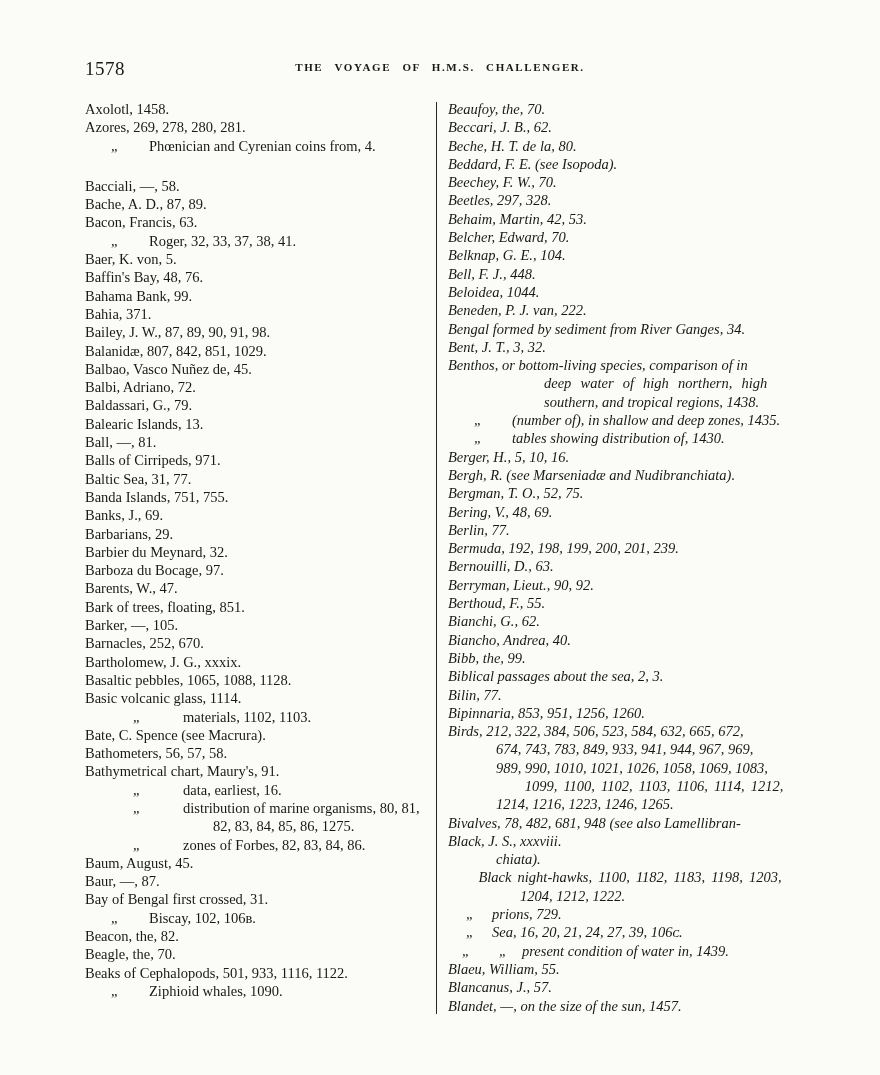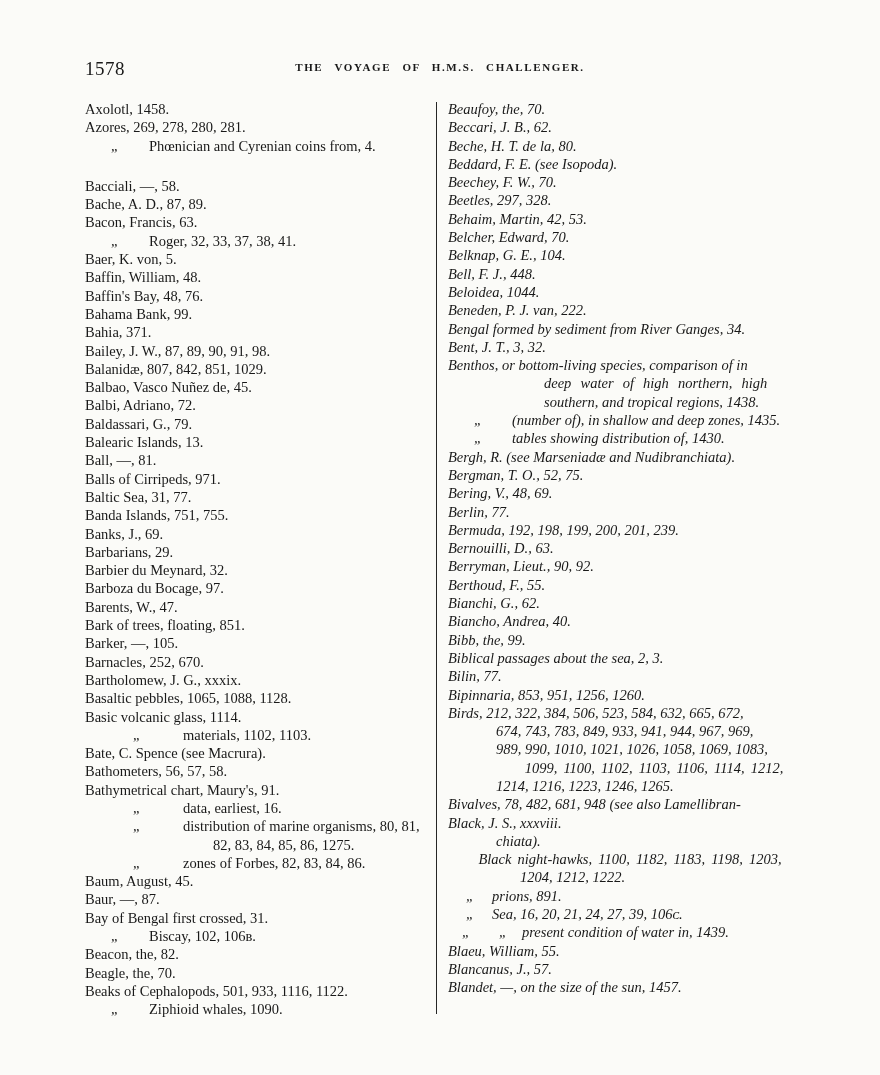--- a/index.html
+++ b/index.html
@@ -117,23 +117,20 @@
           <span class="t">Bacon, Francis, 63.</span>
         </div>
         <div class="ln s">
           <span class="q">„</span>
           <span class="t">Roger, 32, 33, 37, 38, 41.</span>
         </div>
         <div class="ln e">
           <span class="t">Baer, K. von, 5.</span>
         </div>
         <div class="ln e">
-          <span class="t">Baffin, William, 48.</span>
-        </div>
-        <div class="ln e">
           <span class="t">Baffin's Bay, 48, 76.</span>
         </div>
         <div class="ln e">
           <span class="t">Bahama Bank, 99.</span>
         </div>
         <div class="ln e">
           <span class="t">Bahia, 371.</span>
         </div>
         <div class="ln e">
           <span class="t">Bailey, J. W., 87, 89, 90, 91, 98.</span>
@@ -308,20 +305,23 @@
         </div>
         <div class="ln s">
           <span class="q">„</span>
           <span class="t">(number of), in shallow and deep zones, 1435.</span>
         </div>
         <div class="ln s">
           <span class="q">„</span>
           <span class="t">tables showing distribution of, 1430.</span>
         </div>
         <div class="ln e">
+          <span class="t">Berger, H., 5, 10, 16.</span>
+        </div>
+        <div class="ln e">
           <span class="t">Bergh, R. (see Marseniadæ and Nudibranchiata).</span>
         </div>
         <div class="ln e">
           <span class="t">Bergman, T. O., 52, 75.</span>
         </div>
         <div class="ln e">
           <span class="t">Bering, V., 48, 69.</span>
         </div>
         <div class="ln e">
           <span class="t">Berlin, 77.</span>
@@ -381,21 +381,21 @@
           <span class="t">chiata).</span>
         </div>
         <div class="ln e w1">
           <span class="t">Black night-hawks, 1100, 1182, 1183, 1198, 1203,</span>
         </div>
         <div class="ln c4">
           <span class="t">1204, 1212, 1222.</span>
         </div>
         <div class="ln s2">
           <span class="q">„</span>
-          <span class="t">prions, 891.</span>
+          <span class="t">prions, 729.</span>
         </div>
         <div class="ln s2">
           <span class="q">„</span>
           <span class="t">Sea, 16, 20, 21, 24, 27, 39, 106ᴄ.</span>
         </div>
         <div class="ln ss">
           <span class="q">„        „</span>
           <span class="t">present condition of water in, 1439.</span>
         </div>
         <div class="ln e">

